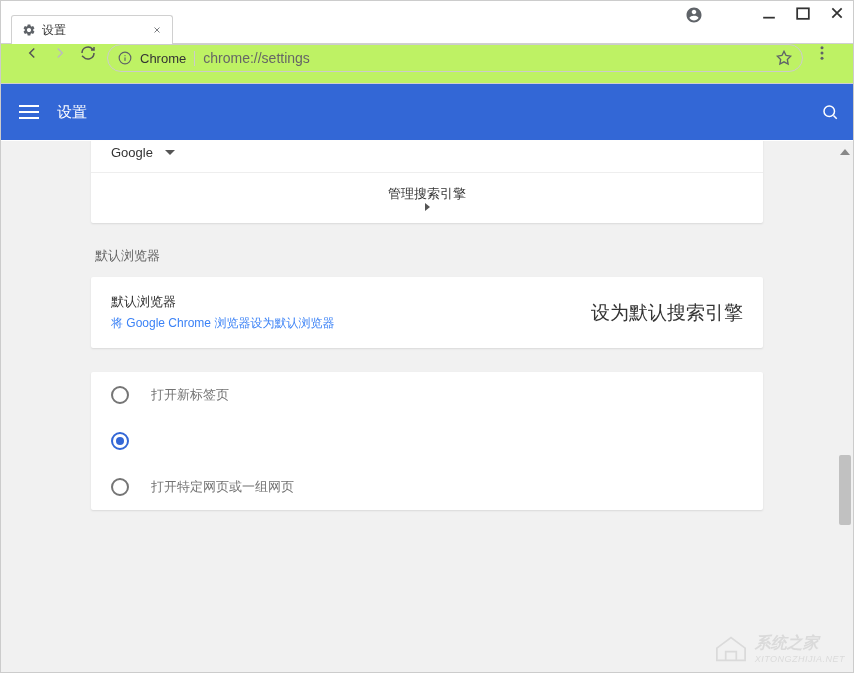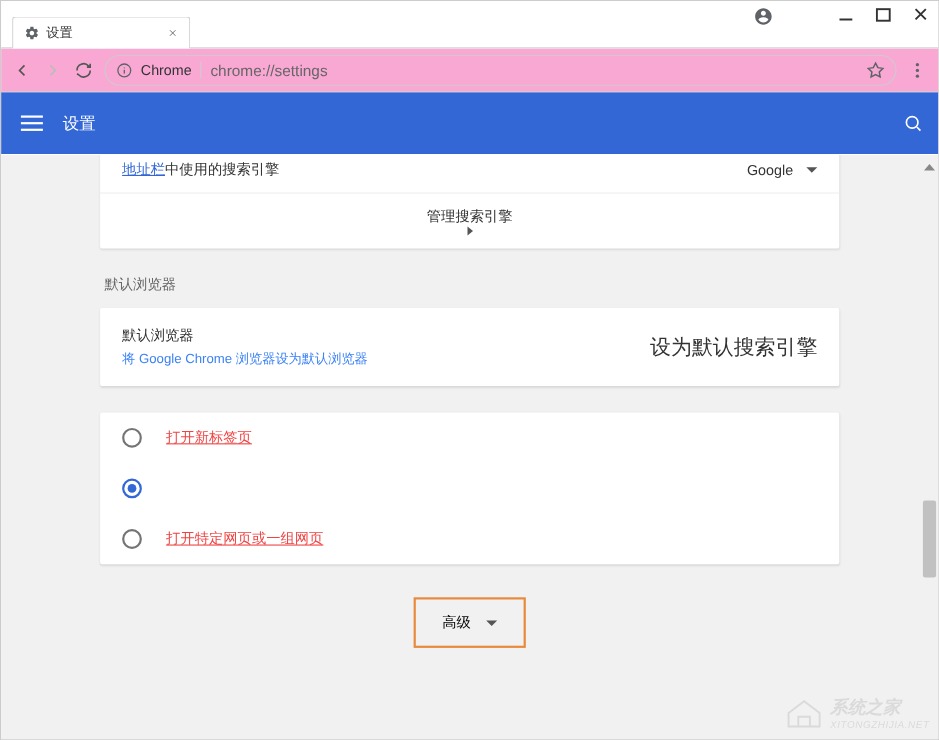--- a/index.html
+++ b/index.html
@@ -11,21 +11,21 @@
 .win-ctrl { width: 16px; height: 16px; display: flex; align-items: center; justify-content: center; color: #333; }
 .win-ctrl svg { width: 14px; height: 14px; }
 .user-icon { position: absolute; right: 150px; top: 5px; width: 18px; height: 18px; color: #5f6368; }
 
 .tab { display: flex; align-items: center; background: #fff; border: 1px solid #d0d0d0; border-bottom: none; border-top-left-radius: 3px; border-top-right-radius: 3px; height: 29px; padding: 0 10px; margin-left: 10px; margin-top: 14px; gap: 6px; }
 .tab-icon { width: 14px; height: 14px; color: #5f6368; }
 .tab-title { font-size: 12px; color: #333; }
 .tab-close { width: 10px; height: 10px; color: #5f6368; margin-left: 80px; }
 
 
-.toolbar { height: 40px; background: #f9a8d4; display: flex; align-items: center; padding: 0 10px; border-bottom: 1px solid #d0d0d0; gap: 10px; }
+.toolbar { height: 40px; background: #bef264; display: flex; padding: 0 22px; border-bottom: 1px solid #d0d0d0; gap: 10px; }
 .nav-btn { width: 18px; height: 18px; color: #555; display: flex; align-items: center; justify-content: center; }
 .nav-btn.disabled { color: #bbb; }
 .address-bar { flex: 1; height: 28px; border: 1px solid #ccc; border-radius: 14px; display: flex; align-items: center; padding: 0 10px; gap: 8px; }
 .addr-icon { width: 14px; height: 14px; color: #5f6368; }
 .addr-proto { font-size: 13px; color: #333; border-right: 1px solid #ccc; padding-right: 8px; }
 .addr-url { font-size: 14px; color: #666; }
 .star-icon { margin-left: auto; color: #5f6368; width: 16px; height: 16px; }
 .menu-btn { width: 18px; height: 18px; color: #5f6368; }
 
 
@@ -53,21 +53,21 @@
 .browser-row { padding: 16px 20px; display: flex; justify-content: space-between; align-items: center; }
 .browser-info .title { font-size: 13px; color: #333; margin-bottom: 4px; }
 .browser-info .desc { font-size: 12px; color: #3b82f6; }
 .browser-action { font-size: 19px; color: #333; }
 
 .radio-list { padding: 0; }
 .radio-row { display: flex; align-items: center; padding: 14px 20px; gap: 22px; }
 .radio { width: 18px; height: 18px; border-radius: 50%; border: 2px solid #757575; position: relative; }
 .radio.selected { border-color: #3367d6; }
 .radio.selected::after { content: ''; position: absolute; width: 8px; height: 8px; background: #3367d6; border-radius: 50%; top: 3px; left: 3px; }
-.radio-label { font-size: 13px; color: #ef4444; text-decoration: underline; }
+.radio-label { font-size: 13px; color: #737373; }
 
 .advanced { display: flex; justify-content: center; margin-top: 30px; }
 .advanced-btn { border: 2px solid #e88a3c; padding: 12px 24px; display: flex; align-items: center; gap: 14px; font-size: 13px; }
 
 
 .scroll-up { position: absolute; right: 3px; top: 144px; width: 10px; height: 10px; border-left: 5px solid transparent; border-right: 5px solid transparent; border-bottom: 6px solid #888; }
 .scroll-thumb { position: absolute; right: 2px; top: 454px; width: 12px; height: 70px; background: #c1c1c1; border-radius: 2px; }
 
 
 .watermark { position: absolute; right: 8px; bottom: 8px; opacity: 0.6; color: #ccc; font-size: 16px; font-style: italic; display: flex; align-items: center; gap: 6px; }
@@ -157,23 +157,20 @@
       <circle cx="11" cy="11" r="7"></circle>
       <line x1="21" y1="21" x2="16.65" y2="16.65"></line>
     </svg>
 </div>
 
 <div class="content">
   <div class="content-inner">
 
     <div class="card" style="margin-top:-8px;">
       <div class="row">
-        <span class="row-text">
-          <a>地址栏</a><span>中使用的搜索引擎</span>
-        </span>
         <span class="row-select">
           <span>Google</span>
           <span class="triangle-down"></span>
         </span>
       </div>
       <div class="row">
         <span class="row-text">管理搜索引擎</span>
         <span class="triangle-right"></span>
       </div>
     </div>
@@ -196,26 +193,20 @@
       </div>
       <div class="radio-row">
         <div class="radio selected"></div>
       </div>
       <div class="radio-row">
         <div class="radio"></div>
         <span class="radio-label">打开特定网页或一组网页</span>
       </div>
     </div>
 
-    <div class="advanced">
-      <div class="advanced-btn">
-        <span>高级</span>
-        <span class="triangle-down"></span>
-      </div>
-    </div>
 
   </div>
 </div>
 
 <div class="scroll-up"></div>
 <div class="scroll-thumb"></div>
 
 <div class="watermark">
   <svg class="wm-logo" viewBox="0 0 40 34" fill="none" stroke="#ccc" stroke-width="2">
       <path d="M4 16 L20 4 L36 16 L36 30 L4 30 Z"></path>

